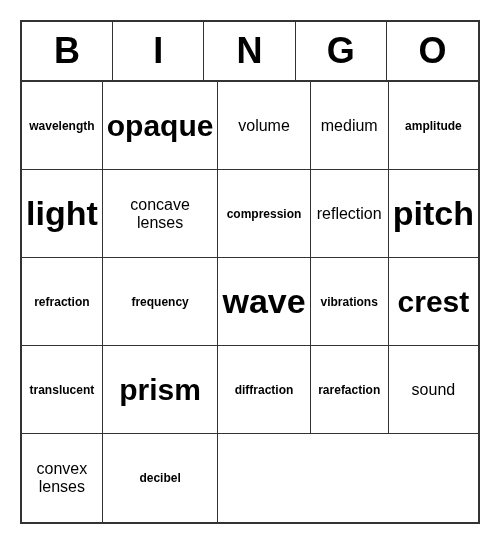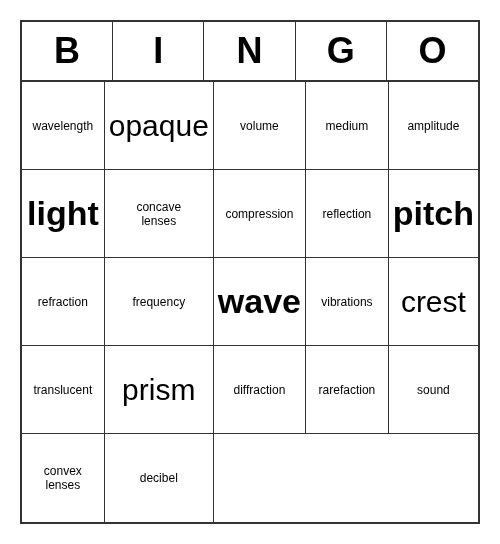--- a/index.html
+++ b/index.html
@@ -48,23 +48,23 @@
     }
     .bingo-cell:nth-child(5n) {
       border-right: none;
     }
     .bingo-cell:nth-child(n+21) {
       border-bottom: none;
     }
     .bingo-cell span {
       display: block;
     }
-    .small { font-size: 12px; }
-    .medium { font-size: 12px; }
-    .large { font-size: 30px; font-weight: normal; }
+    .small { font-size: 12px; font-weight: bold; }
+    .medium { font-size: 16px; }
+    .large { font-size: 30px; font-weight: bold; }
     .xlarge { font-size: 34px; font-weight: bold; }
     .free { font-size: 26px; font-weight: bold; font-style: italic; }
   </style>
 </head>
 <body>
 
 <div class="bingo-card">
   <div class="bingo-header">
   <div class="bingo-header-cell">B</div>
       <div class="bingo-header-cell">I</div>

